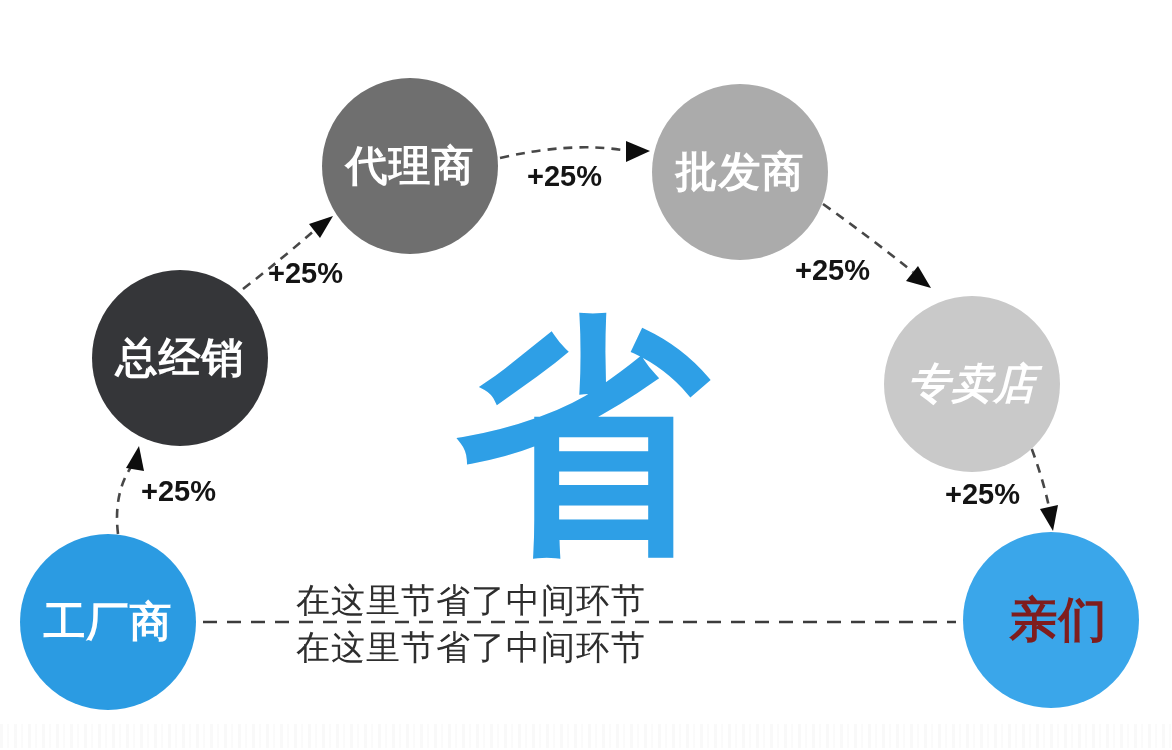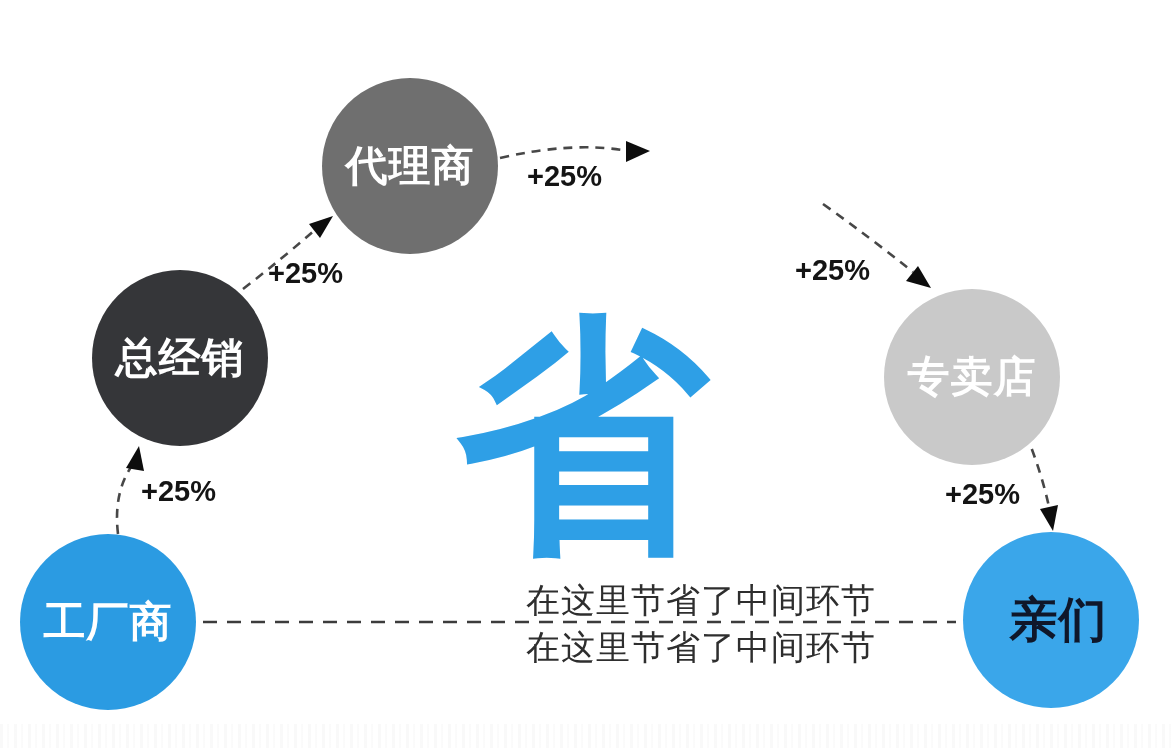--- a/index.html
+++ b/index.html
@@ -29,21 +29,21 @@
   .node .node-label {
     font-weight: bold;
     font-size: 42px;
     letter-spacing: 1px;
     white-space: nowrap;
   }
   #node-factory        { left: 20px;  top: 534px; }
   #node-general        { left: 92px;  top: 270px; }
   #node-agent          { left: 322px; top: 78px;  }
   #node-wholesaler     { left: 652px; top: 84px;  }
-  #node-specialty      { left: 884px; top: 289px; }
+  #node-specialty      { left: 884px; top: 296px; font-style: italic; }
   #node-customers      { left: 963px; top: 532px; }
   #node-customers .node-label { font-size: 48px; }
 
   
   #edges-svg {
     position: absolute;
     left: 0; top: 0;
     width: 1172px; height: 750px;
     z-index: 1;
   }
@@ -83,24 +83,24 @@
     font-size: 252px;
     line-height: 258px;
     font-weight: bold;
     text-align: center;
     z-index: 2;
   }
 
   
   #caption {
     position: absolute;
-    left: 276px;
+    left: 296px;
     top: 577px;
     width: 600px;
-    text-align: right;
+    text-align: left;
     font-size: 34px;
     line-height: 47px;
     letter-spacing: 1px;
     z-index: 2;
     white-space: nowrap;
   }
 
   
   #watermark-band {
     position: absolute;
@@ -149,27 +149,30 @@
   </div>
 
   <div class="node" id="node-general" style="background: rgb(53, 54, 57);">
     <span class="node-label" style="color: rgb(255, 255, 255);">总经销</span>
   </div>
 
   <div class="node" id="node-agent" style="background: rgb(111, 111, 111);">
     <span class="node-label" style="color: rgb(255, 255, 255);">代理商</span>
   </div>
 
+  <div class="node" id="node-wholesaler" style="background: rgb(171, 171, 171);">
+    <span class="node-label" style="color: rgb(255, 255, 255);">批发商</span>
+  </div>
 
   <div class="node" id="node-specialty" style="background: rgb(201, 201, 201);">
     <span class="node-label" style="color: rgb(255, 255, 255);">专卖店</span>
   </div>
 
   <div class="node" id="node-customers" style="background: rgb(58, 166, 234);">
-    <span class="node-label" style="color: #0f172a; margin-left: 15px;">亲们</span>
+    <span class="node-label" style="color: #7f1d1d; margin-left: 15px;">亲们</span>
   </div>
 
   <div class="pct-label" id="pct-0">+25%</div>
   <div class="pct-label" id="pct-1">+25%</div>
   <div class="pct-label" id="pct-2">+25%</div>
   <div class="pct-label" id="pct-3">+25%</div>
   <div class="pct-label" id="pct-4">+25%</div>
 
   <div id="big-char" style="color: rgb(46, 159, 230);">省</div>
 

